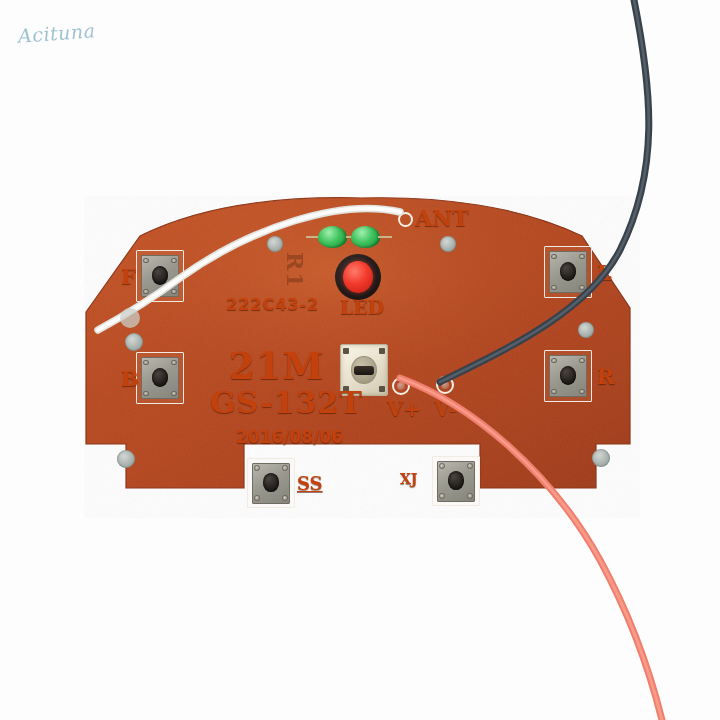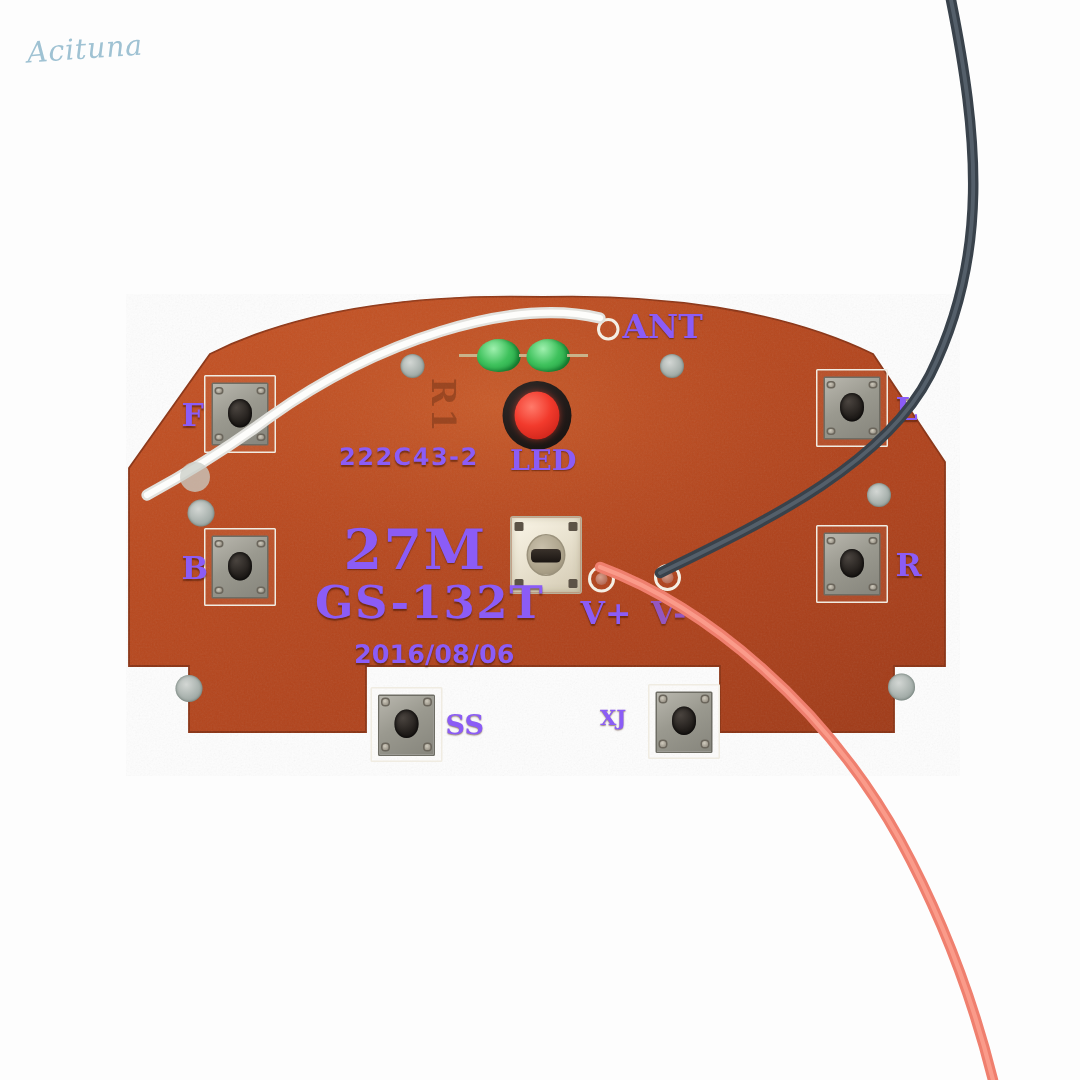--- a/index.html
+++ b/index.html
@@ -25,21 +25,21 @@
     position:absolute;left:84px;top:196px;width:556px;height:322px;
   }
   .boardsvg{position:absolute;left:0;top:0;}
 
   
   #parts{position:absolute;left:84px;top:196px;width:556px;height:322px;}
 
   
   .silk{
     position:absolute;
-    color:#8b5cf6;
+    color:#c2410c;
     font-family:"DejaVu Serif",serif;
     font-weight:bold;
     text-shadow:0 1px 1px rgba(60,20,0,.55);
     white-space:nowrap;
     user-select:none;
   }
   .silk.thin{font-family:"DejaVu Sans",sans-serif;font-weight:bold;}
 
   
   .tact{position:absolute;}
@@ -249,21 +249,21 @@
       <div class="cube"></div>
       <div class="tab" style="left:3px;top:4px;"></div>
       <div class="tab" style="right:3px;top:4px;"></div>
       <div class="tab" style="left:3px;bottom:4px;"></div>
       <div class="tab" style="right:3px;bottom:4px;"></div>
       <div class="rot"></div>
       <div class="slot"></div>
     </div>
 
     <div class="silk thin" style="left:142px;top:99px;font-size:16px;letter-spacing:1px;">222C43-2</div>
-    <div class="silk" style="left:145px;top:148px;font-size:37px;letter-spacing:1px;">27M</div>
+    <div class="silk" style="left:145px;top:148px;font-size:37px;letter-spacing:1px;">21M</div>
     <div class="silk" style="left:126px;top:189px;font-size:30px;letter-spacing:1px;">GS-132T</div>
     <div class="silk thin" style="left:132px;top:231px;font-size:17px;letter-spacing:0px;margin-left:20px;">2016/08/06</div>
 
     <div class="term" style="left:308px;top:181px;width:18px;height:18px;">
       <div class="cu"></div>
     </div>
     <div class="silk" style="left:303px;top:200px;font-size:21px;">V+</div>
 
     <div class="term" style="left:352px;top:180px;width:18px;height:18px;">
       <div class="cu"></div>
@@ -321,21 +321,21 @@
     <div class="tact" style="left:163px;top:262px;width:48px;height:50px;">
       <div class="pad"></div>
       <div class="body">
         <div class="lg tl"></div>
         <div class="lg tr"></div>
         <div class="lg bl"></div>
         <div class="lg br"></div>
         <div class="btn"></div>
       </div>
     </div>
-    <div class="silk" style="left:213px;top:277px;font-size:18px;">SS</div>
+    <div class="silk" style="left:213px;top:277px;font-size:18px;text-decoration:underline;">SS</div>
 
     <div class="tact" style="left:348px;top:260px;width:48px;height:50px;">
       <div class="pad"></div>
       <div class="body">
         <div class="lg tl"></div>
         <div class="lg tr"></div>
         <div class="lg bl"></div>
         <div class="lg br"></div>
         <div class="btn"></div>
       </div>

